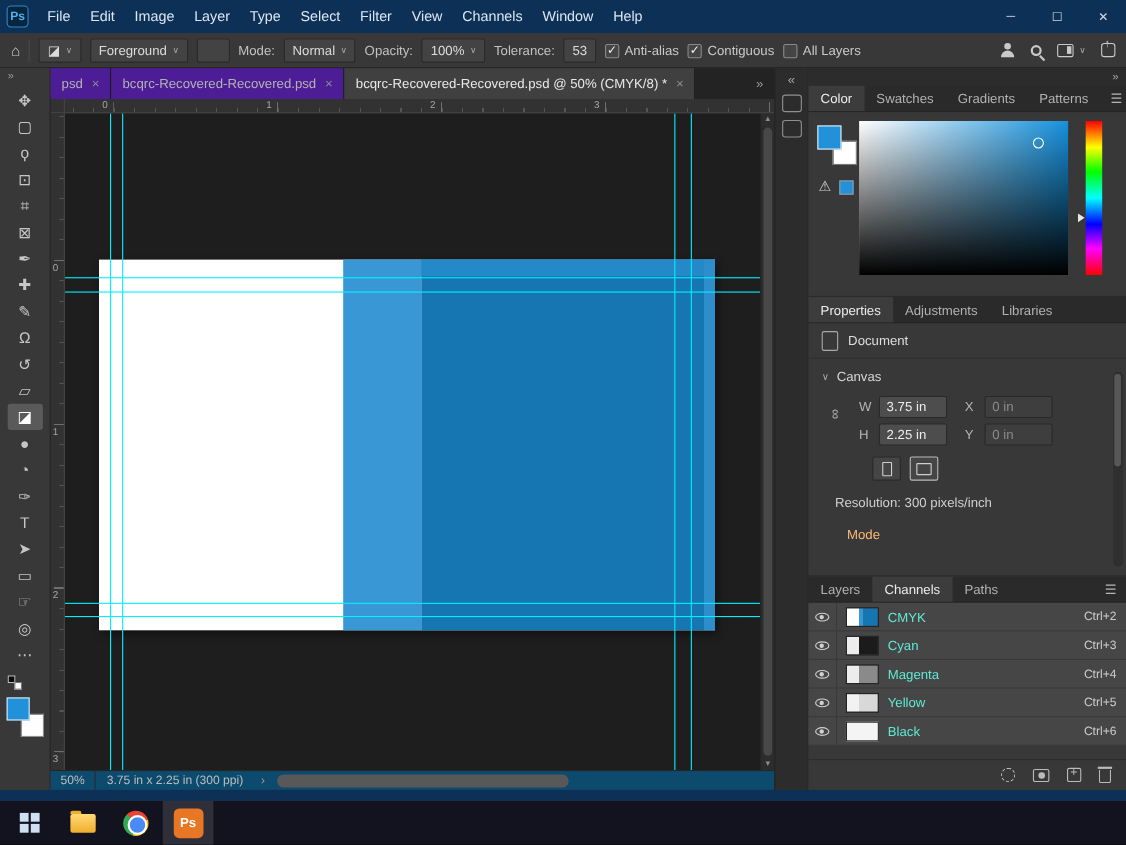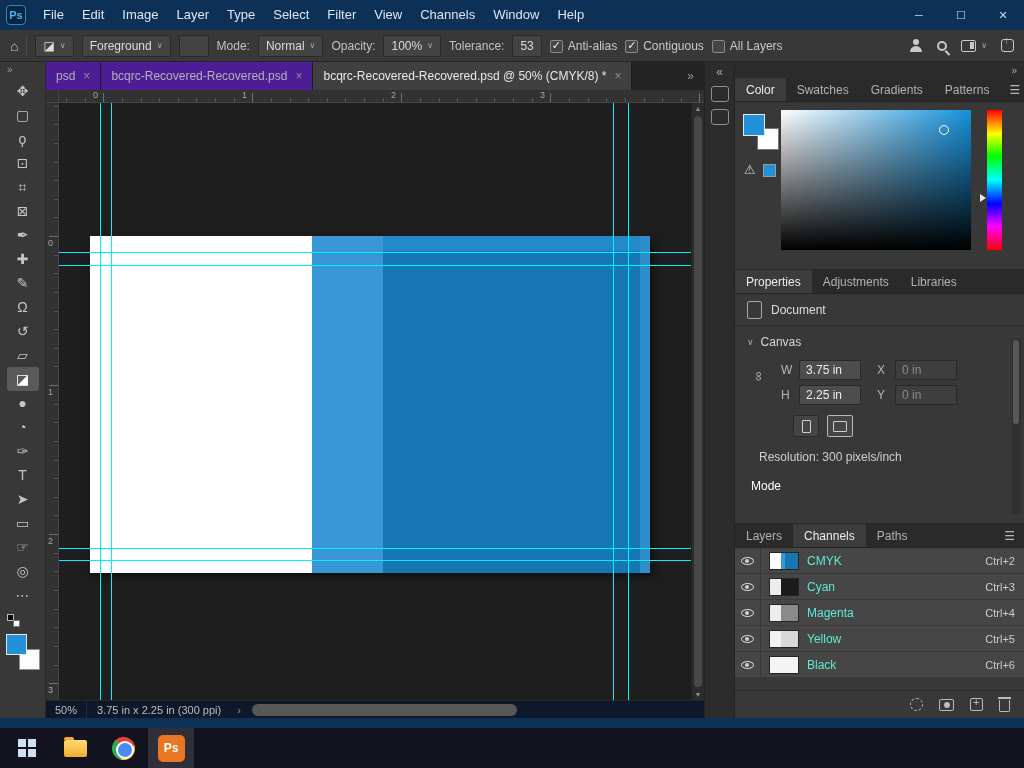--- a/index.html
+++ b/index.html
@@ -83,21 +83,21 @@
 .doc-sliver{position:absolute;left:550px;top:0;width:10px;height:100%;background:#2d8ecb}
 .gv{position:absolute;top:0;bottom:0;width:1px;background:#00f0ff;z-index:3}
 .gv1{left:41px}.gv2{left:52px}.gv3{left:554px}.gv4{left:569px}
 .gh{position:absolute;left:0;right:13px;height:1px;background:#00f0ff;z-index:3}
 .gh1{top:149px}.gh2{top:162px}.gh3{top:445px}.gh4{top:457px}
 .vscroll{position:absolute;right:0;top:0;bottom:0;width:13px;background:#2c2c2c;border-left:1px solid #242424;z-index:4}
 .vscroll .arr{position:absolute;left:0;width:100%;text-align:center;font-size:7px;color:#8d8d8d}
 .vscroll .up{top:2px}.vscroll .dn{bottom:2px}
 .vthumb{position:absolute;left:2px;right:2px;top:13px;bottom:13px;background:#484848;border-radius:4px}
 
-.statusbar{height:18px;background:#0f172a;border-top:1px solid #262626;display:flex;align-items:center;font-size:11px;color:#bdbdbd}
+.statusbar{height:18px;background:#0c4a6e;border-top:1px solid #262626;display:flex;align-items:center;font-size:11px;color:#bdbdbd}
 .zoombox{padding:0 9px;height:100%;display:flex;align-items:center;border-right:1px solid #2a2a2a}
 .dims{padding:0 10px}
 .flyout{padding:0 6px;color:#9a9a9a}
 .hscroll{flex:1;position:relative;height:100%;margin-right:4px}
 .hthumb{position:absolute;top:3px;height:12px;left:5px;width:265px;background:#585858;border-radius:6px}
 
 
 .dockstrip{width:30px;background:#2c2c2c;border-left:1px solid #232323;display:flex;flex-direction:column;align-items:center;padding-top:3px;gap:7px;color:#a8a8a8}
 .dsic{width:18px;height:16px;border:1px solid #8f8f8f;border-radius:3px}
 
@@ -130,21 +130,21 @@
 .fbox{width:62px;height:20px;background:#4d4d4d;border:1px solid #292929;border-radius:2px;display:flex;align-items:center;padding:0 6px;color:#ececec}
 .fbox.dis{background:#3e3e3e;color:#8b8b8b}
 .flabel.two{margin-left:8px}
 .linkic{position:absolute;left:20px;top:16px;color:#b0b0b0;font-size:13px;transform:rotate(90deg)}
 .orient{display:flex;gap:8px;margin:10px 0 0 58px}
 .obtn{width:26px;height:22px;background:#454545;border:1px solid #2a2a2a;border-radius:2px;display:flex;align-items:center;justify-content:center}
 .obtn.sel{border-color:#b9b9b9}
 .p-port{width:9px;height:13px;border:1px solid #cfcfcf;border-radius:1px}
 .p-land{width:14px;height:11px;border:1px solid #cfcfcf;border-radius:1px}
 .resol{margin:13px 0 0 24px;color:#cfcfcf}
-.modelbl{margin:15px 0 0 16px;color:#ffffff}
+.modelbl{margin:15px 0 0 35px;color:#fdba74}
 .pscroll{position:absolute;right:3px;top:44px;bottom:8px;width:9px;background:#2f2f2f;border-radius:4px}
 .pthumb{position:absolute;left:1px;top:2px;width:6px;height:84px;background:#585858;border-radius:3px}
 
 .chbody{flex:1;background:#383838}
 .chrow{height:26px;display:flex;align-items:center;background:#464646;border-bottom:1px solid #393939;padding-right:9px}
 .eyecell{width:26px;height:100%;display:flex;align-items:center;justify-content:center;border-right:1px solid #3a3a3a}
 .eye{width:13px;height:8px;border:1px solid #d0d0d0;border-radius:50%;position:relative}
 .eye::after{content:"";position:absolute;left:3px;top:1px;width:4px;height:4px;background:#d0d0d0;border-radius:50%}
 .chthumb{width:30px;height:18px;border:1px solid #242424;margin:0 8px}
 .th-cmyk{background:linear-gradient(90deg,#fff 0 40%,#3a97d5 40% 52%,#1576b2 52% 100%)}

